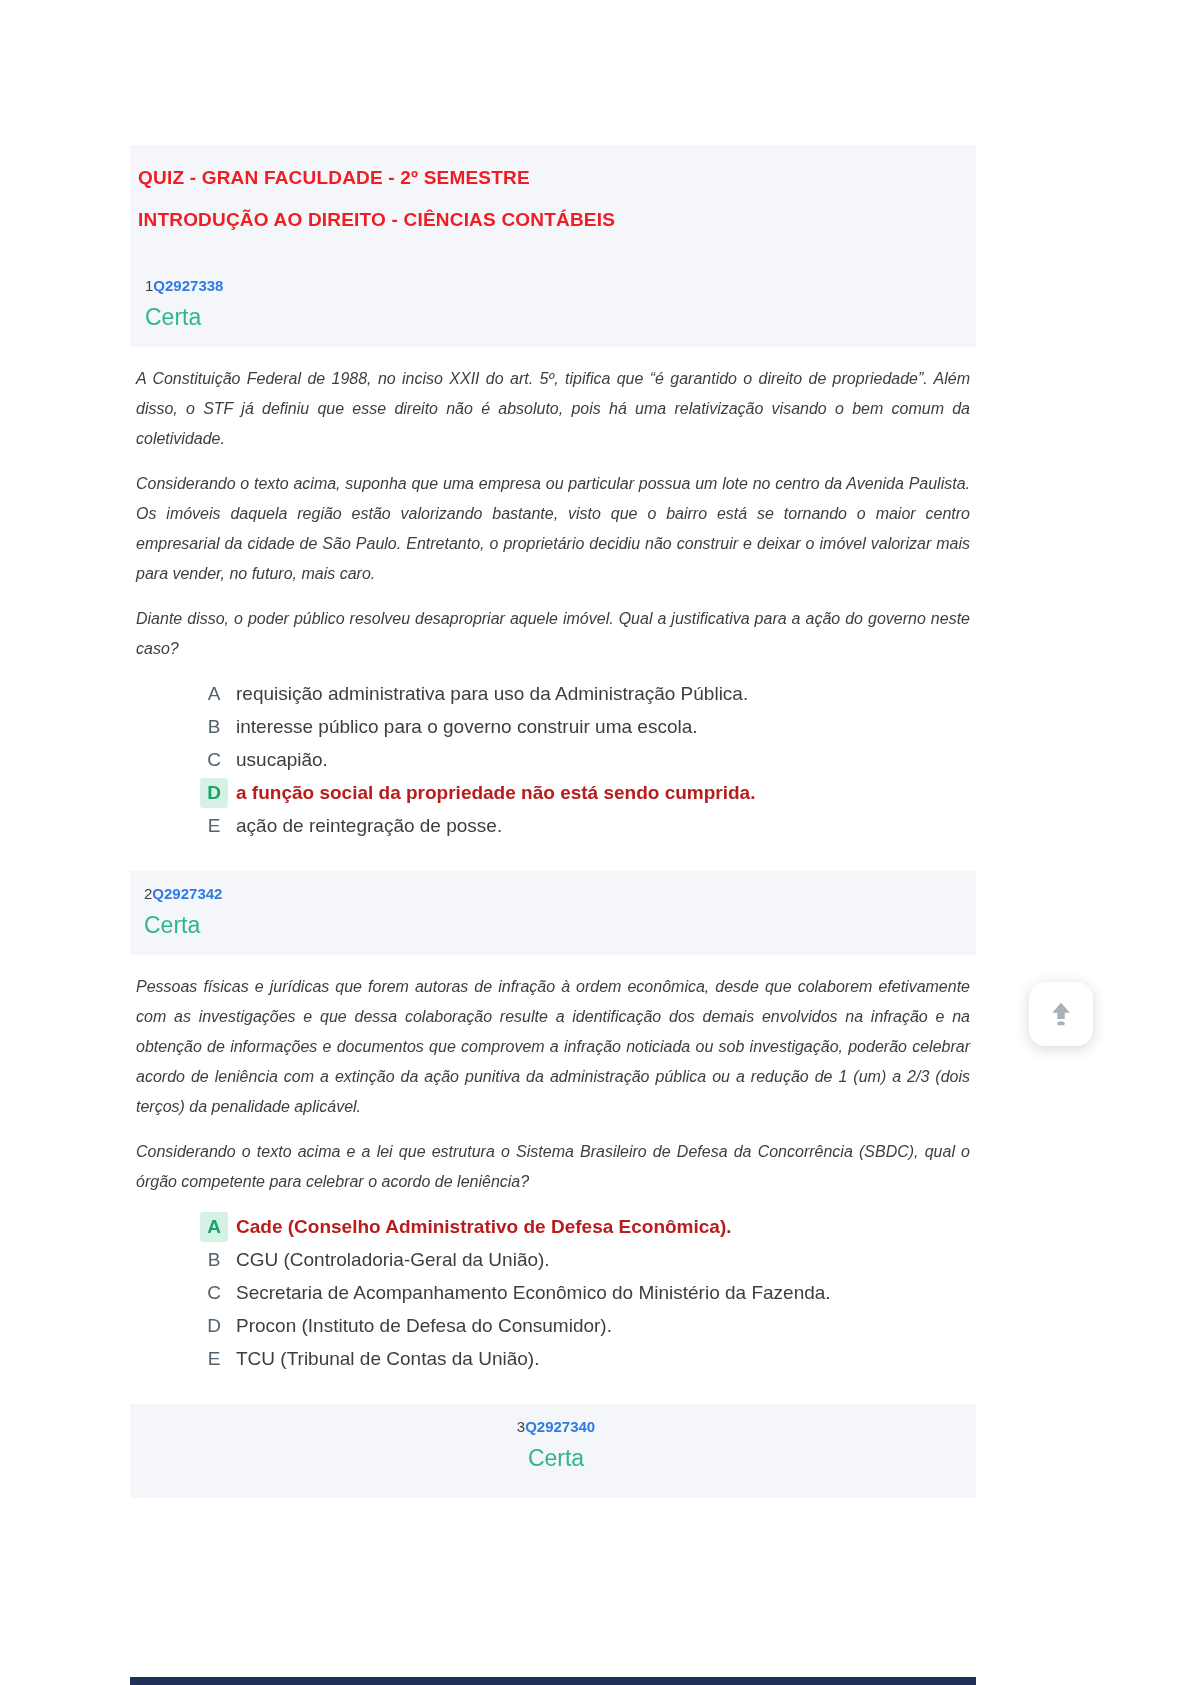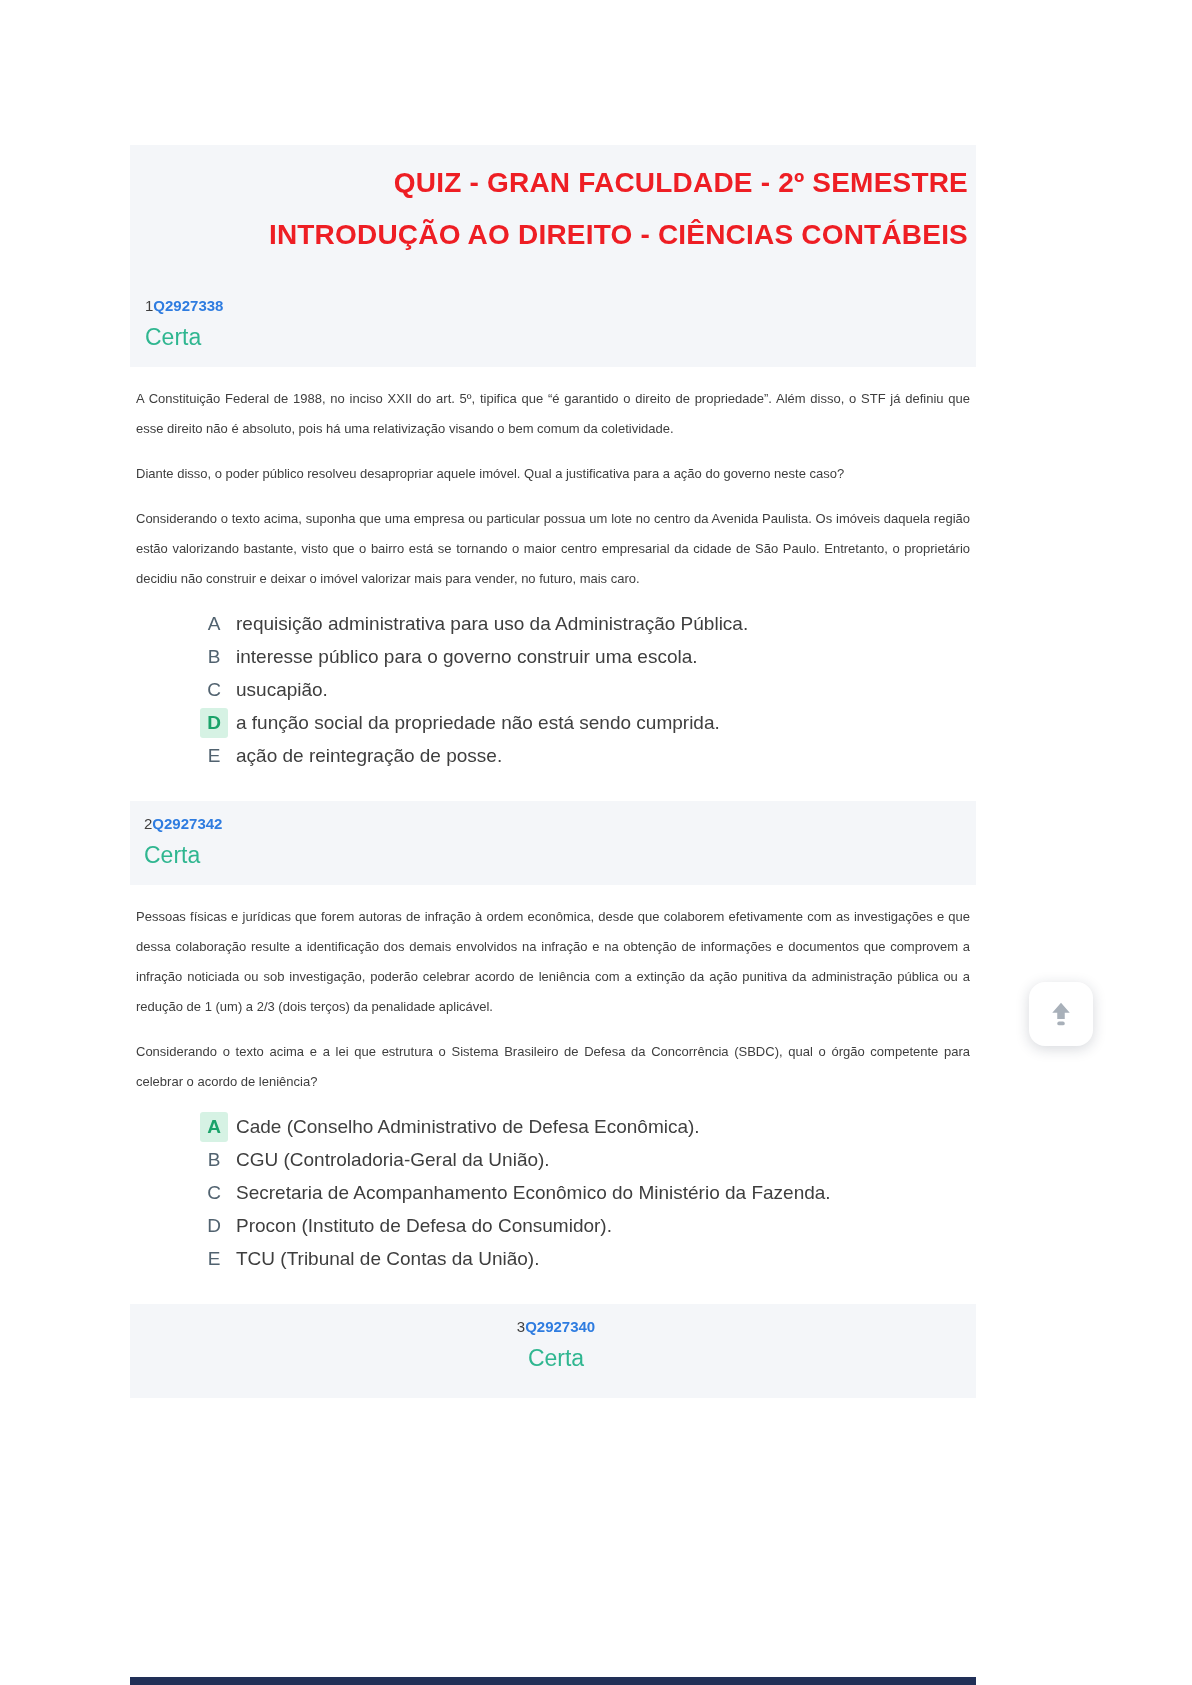--- a/index.html
+++ b/index.html
@@ -8,42 +8,42 @@
     width: 1192px; height: 1685px;
     background: #ffffff;
     font-family: "Liberation Sans", "DejaVu Sans", sans-serif;
     position: relative;
     overflow: hidden;
   }
   .content { position: absolute; left: 130px; top: 0; width: 846px; }
   .panel { background: #f4f6f9; }
   .title-panel { margin-top: 145px; padding: 12px 8px 12px; }
   .page-title {
-    color: #ee1e24; font-size: 28px; font-weight: bold;
-    text-align: right; margin: 10px 0 20px; letter-spacing: 0.2px;
+    color: #ee1e24; font-size: 19px; font-weight: bold;
+    text-align: left; margin: 10px 0 20px; letter-spacing: 0.2px;
   }
   .qhead { padding-left: 7px; }
   .title-panel .qhead { margin-top: 46px; padding-bottom: 4px; }
   .head-panel { margin-top: 30px; padding: 14px 8px 16px 7px; }
   .q3-panel { padding-bottom: 26px; text-align: center; }
   .qid-line { font-size: 15px; margin-bottom: 10px; }
   .qnum { color: #3f3f3f; }
   .qid { color: #2e7ce0; text-decoration: none; cursor: pointer; font-weight: bold; }
   .status { font-size: 23px; color: #2fb690; }
   .qbody { padding-top: 2px; }
   .para {
-    font-size: 13px; line-height: 30px; color: #3e3e3e;
-    text-align: justify; margin: 15px 0; padding: 0 6px;
+    font-size: 16px; line-height: 30px; color: #3e3e3e;
+    text-align: justify; margin: 15px 0; padding: 0 6px; font-style: italic;
   }
   .options { margin: 12px 0 0 70px; }
   .option { display: flex; align-items: flex-start; margin: 3px 0; font-size: 19px; line-height: 30px; }
   .letter { color: #51626f; width: 28px; flex: 0 0 auto; margin-right: 8px; text-align: center; border-radius: 3px; }
   .otext { color: #3e3e3e; }
   .option.correct .letter { background: #d6f2e4; color: #1ba36a; font-weight: bold; }
-  .option.correct .otext { color: #404040; font-weight: normal; }
+  .option.correct .otext { color: #b91c1c; font-weight: bold; }
   .fab {
     position: absolute; left: 1029px; top: 982px; width: 64px; height: 64px;
     background: #ffffff; border-radius: 16px;
     box-shadow: 0 3px 14px rgba(30, 40, 60, 0.18);
     display: flex; align-items: center; justify-content: center; cursor: pointer;
   }
   .footer-bar { position: absolute; left: 130px; bottom: 0; width: 846px; height: 8px; background: #213057; }
 </style>
 </head>
 <body>
@@ -56,22 +56,22 @@
     <div class="qhead">
       <div class="qid-line">
         <span class="qnum">1</span><a class="qid">Q2927338</a>
       </div>
       <div class="status">Certa</div>
     </div>
   </section>
 
   <section class="qbody">
     <p class="para">A Constituição Federal de 1988, no inciso XXII do art. 5º, tipifica que “é garantido o direito de propriedade”. Além disso, o STF já definiu que esse direito não é absoluto, pois há uma relativização visando o bem comum da coletividade.</p>
+    <p class="para">Considerando o texto acima, suponha que uma empresa ou particular possua um lote no centro da Avenida Paulista. Os imóveis daquela região estão valorizando bastante, visto que o bairro está se tornando o maior centro empresarial da cidade de São Paulo. Entretanto, o proprietário decidiu não construir e deixar o imóvel valorizar mais para vender, no futuro, mais caro.</p>
     <p class="para">Diante disso, o poder público resolveu desapropriar aquele imóvel. Qual a justificativa para a ação do governo neste caso?</p>
-    <p class="para">Considerando o texto acima, suponha que uma empresa ou particular possua um lote no centro da Avenida Paulista. Os imóveis daquela região estão valorizando bastante, visto que o bairro está se tornando o maior centro empresarial da cidade de São Paulo. Entretanto, o proprietário decidiu não construir e deixar o imóvel valorizar mais para vender, no futuro, mais caro.</p>
     <div class="options">
       <div class="option">
         <span class="letter">A</span>
         <span class="otext">requisição administrativa para uso da Administração Pública.</span>
       </div>
       <div class="option">
         <span class="letter">B</span>
         <span class="otext">interesse público para o governo construir uma escola.</span>
       </div>
       <div class="option">

